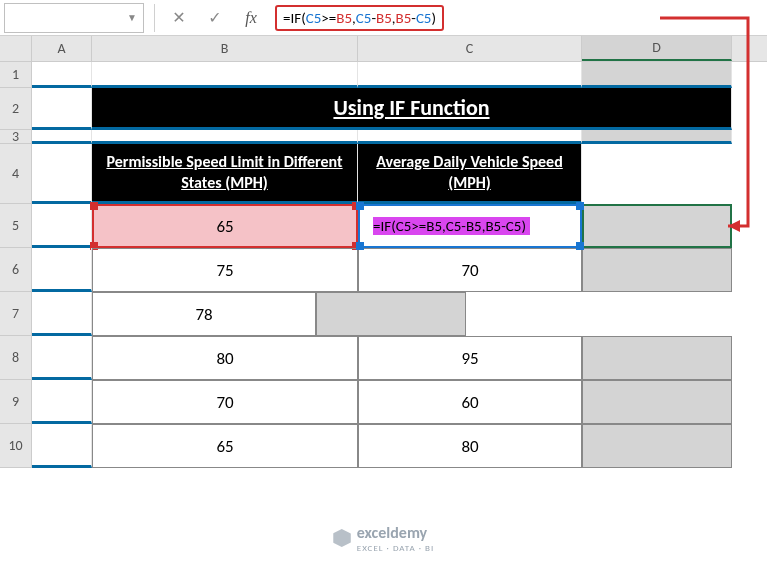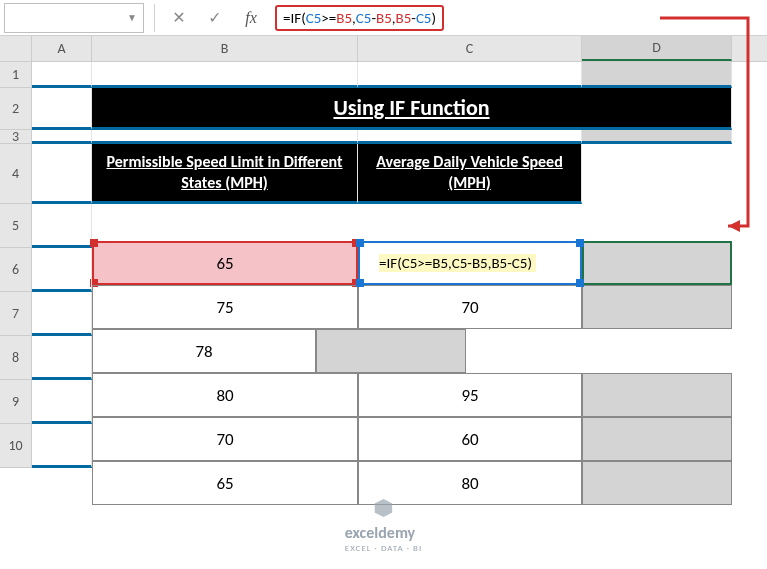--- a/index.html
+++ b/index.html
@@ -151,21 +151,20 @@
       font-weight: bold;
       text-decoration: underline;
       font-size: 16px;
       text-align: center;
       padding: 4px 6px;
       line-height: 1.3;
     }
     .data-cell {
       border: 1px solid #888;
       font-size: 17px;
-      margin-top: 37px;
     }
     .b5-cell {
       background: #f5c2c7;
       border: 2px solid #d32f2f;
     }
     .b5-corner {
       position: absolute;
       width: 8px;
       height: 8px;
       background: #d32f2f;
@@ -179,23 +178,23 @@
       justify-content: flex-start;
       padding-left: 6px;
       font-size: 15px;
       background: #fff;
       position: relative;
       overflow: visible;
       z-index: 5;
     }
     .c5-overflow {
       position: absolute;
-      left: 19px;
+      left: 13px;
       white-space: nowrap;
-      background: #fef9c3;
+      background: #d946ef;
       padding-right: 4px;
     }
     .c5-corner {
       position: absolute;
       width: 8px;
       height: 8px;
       background: #1976d2;
     }
     .d5-cell {
       border: 2px solid #217346;
@@ -203,21 +202,20 @@
     .watermark {
       position: absolute;
       bottom: 16px;
       left: 50%;
       transform: translateX(-50%);
       display: flex;
       align-items: center;
       gap: 6px;
       color: #9aa5b0;
       font-size: 16px;
-      flex-direction: column;
     }
     .watermark-icon {
       width: 18px;
       height: 18px;
       background: #9aa5b0;
       clip-path: polygon(50% 0%, 100% 25%, 100% 75%, 50% 100%, 0% 75%, 0% 25%);
       opacity: 0.7;
     }
     .arrow-svg {
       position: absolute;

